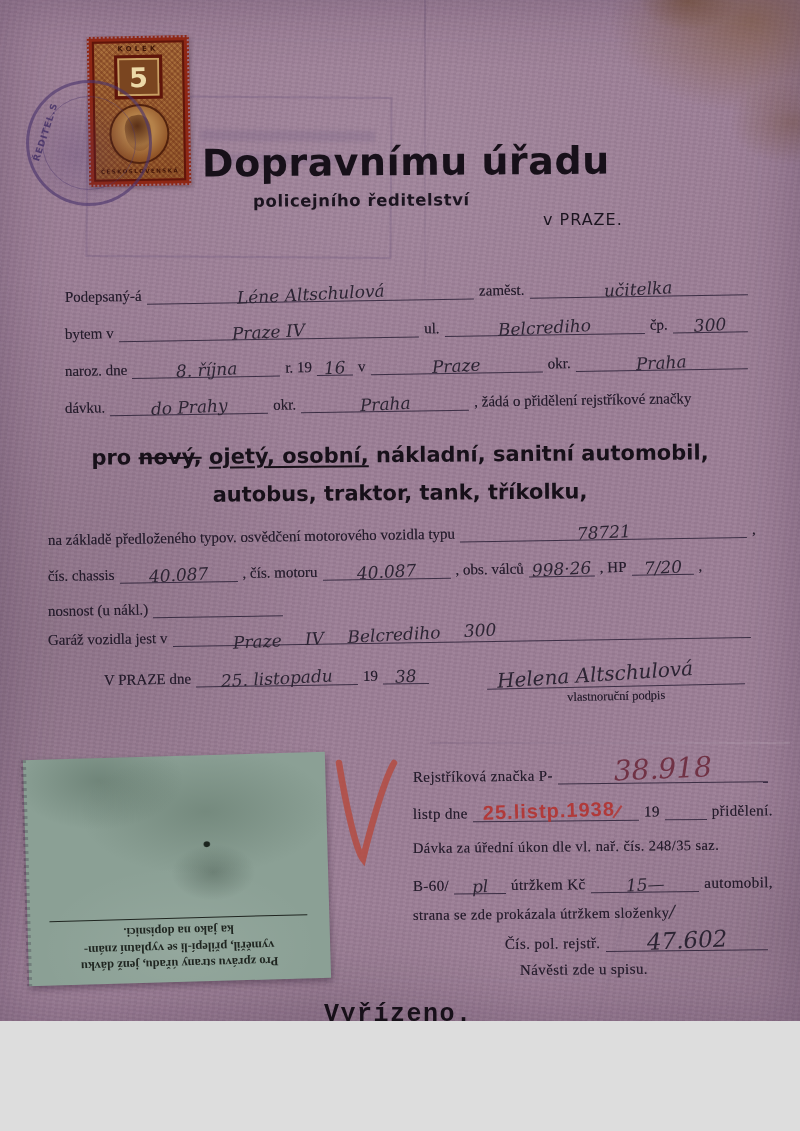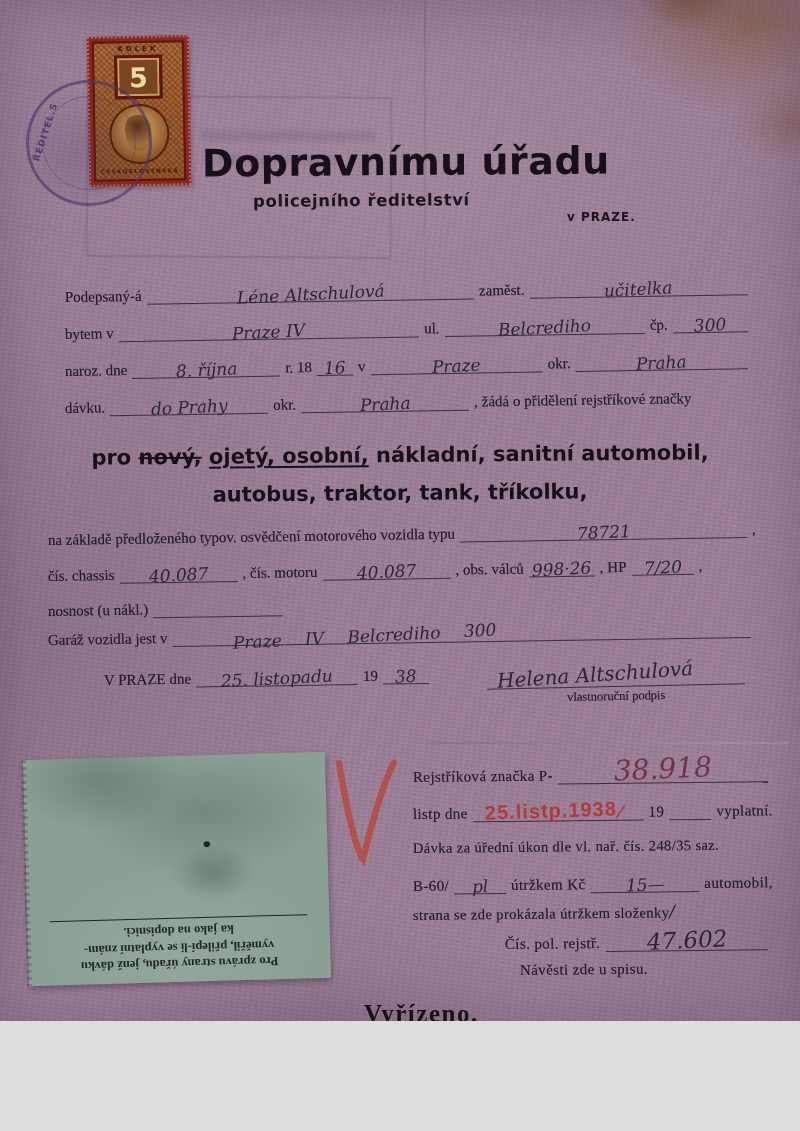--- a/index.html
+++ b/index.html
@@ -30,22 +30,22 @@
   .row{position:absolute;display:flex;align-items:flex-end;transform:rotate(-0.9deg);transform-origin:left bottom;}
   .fill{border-bottom:1.4px solid rgba(42,32,54,0.85);display:flex;align-items:flex-end;justify-content:center;height:22px;margin:0 5px;}
   .fill .hand{position:relative;top:3px;transform:rotate(-2deg);}
   .grow{flex:1;}
 
   
   .title{position:absolute;left:202px;top:140px;font-family:"DejaVu Sans",sans-serif;font-weight:bold;
          font-size:38px;color:#171019;letter-spacing:0.5px;transform:rotate(-0.4deg);}
   .subtitle{position:absolute;left:253px;top:191px;font-family:"DejaVu Sans",sans-serif;font-weight:bold;
             font-size:16.5px;color:#1b141f;letter-spacing:0.6px;transform:rotate(-0.4deg);}
-  .place{position:absolute;left:543px;top:210px;font-family:"DejaVu Sans",sans-serif;font-weight:bold;
-         font-size:12px;color:#1b141f;letter-spacing:1px;margin-left:24px;}
+  .place{position:absolute;left:543px;top:210px;font-family:"DejaVu Sans",sans-serif;font-weight:normal;
+         font-size:16px;color:#1b141f;letter-spacing:1px;}
 
   
   .ghostbox{position:absolute;left:86px;top:96px;width:302px;height:158px;border:2px solid rgba(90,70,115,0.22);transform:rotate(0.4deg);}
   .ghostbox .bar{position:absolute;background:rgba(90,70,115,0.16);filter:blur(2px);}
   .ghostbox .b1{left:112px;top:32px;width:175px;height:11px;}
   .ghostbox .b2{left:128px;top:56px;width:120px;height:10px;}
   .stamp{position:absolute;left:88px;top:36px;width:102px;height:150px;background:#8e2715;padding:5px;
          transform:rotate(-1deg);z-index:2;outline:2px dotted rgba(156,126,150,0.85);outline-offset:-2px;
          box-shadow:1px 2px 4px rgba(30,10,20,0.3);box-sizing:border-box;}
   .stamp-inner{width:100%;height:100%;box-sizing:border-box;border:2px solid #5f150a;display:flex;flex-direction:column;align-items:center;
@@ -106,21 +106,21 @@
   .slip .dot{position:absolute;left:178px;top:86px;width:7px;height:6px;border-radius:50%;
       background:radial-gradient(circle, #1c241e 0 50%, rgba(28,36,30,0.2) 100%);}
   .slip-text{position:absolute;left:22px;right:22px;bottom:10px;transform:rotate(180deg);
       font-family:"Liberation Serif",serif;font-weight:bold;font-size:12.5px;line-height:1.3;
       text-align:center;color:#1f2520;border-bottom:1.6px solid #1f2520;padding-bottom:4px;}
 
   
   .check{position:absolute;left:332px;top:756px;z-index:4;}
 
   
-  .vyrizeno{position:absolute;left:364px;top:1000px;font-family:Liberation Serif, serif;font-weight:bold;
+  .vyrizeno{position:absolute;left:324px;top:1000px;font-family:Liberation Mono, monospace;font-weight:bold;
       font-size:25px;letter-spacing:1.5px;color:#171019;}
   .budiz{position:absolute;left:360px;top:1042px;font-size:15px;}
 </style>
 </head>
 <body>
 
 <div class="paper">
 
   <div class="crease v1"></div>
   <div class="crease v2"></div>
@@ -171,21 +171,21 @@
     <span class="fill" style="width:75px;">
       <span class="hand">300</span>
     </span>
   </div>
 
   <div class="row" style="left:65px;top:357px;width:688px;">
     <span class="printed">naroz. dne</span>
     <span class="fill" style="width:148px;">
       <span class="hand">8. října</span>
     </span>
-    <span class="printed">r. 18</span>
+    <span class="printed">r. 19</span>
     <span class="fill" style="width:36px;">
       <span class="hand">16</span>
     </span>
     <span class="printed">v</span>
     <span class="fill grow">
       <span class="hand">Praze</span>
     </span>
     <span class="printed">okr.</span>
     <span class="fill grow">
       <span class="hand">Praha</span>
@@ -284,21 +284,21 @@
     </div>
 
     <div class="row" style="left:413px;top:800px;width:360px;transform:rotate(-0.6deg);">
       <span class="printed">listp dne</span>
       <span class="fill grow">
         <span class="stamp-date">25.listp.1938</span>
         <span class="red-slash"></span>
       </span>
       <span class="printed">19</span>
       <span class="fill" style="width:42px;"></span>
-      <span class="printed">vyplatní.</span>
+      <span class="printed">přidělení.</span>
     </div>
 
     <div class="row" style="left:413px;top:840px;width:360px;transform:rotate(-0.6deg);">
       <span class="printed" style="font-size:14.5px;">Dávka za úřední úkon dle vl. nař. čís. 248/35 saz.</span>
     </div>
 
     <div class="row" style="left:413px;top:872px;width:360px;transform:rotate(-0.6deg);">
       <span class="printed">B-60/</span>
       <span class="fill" style="width:52px;">
         <span class="hand">pl</span>

